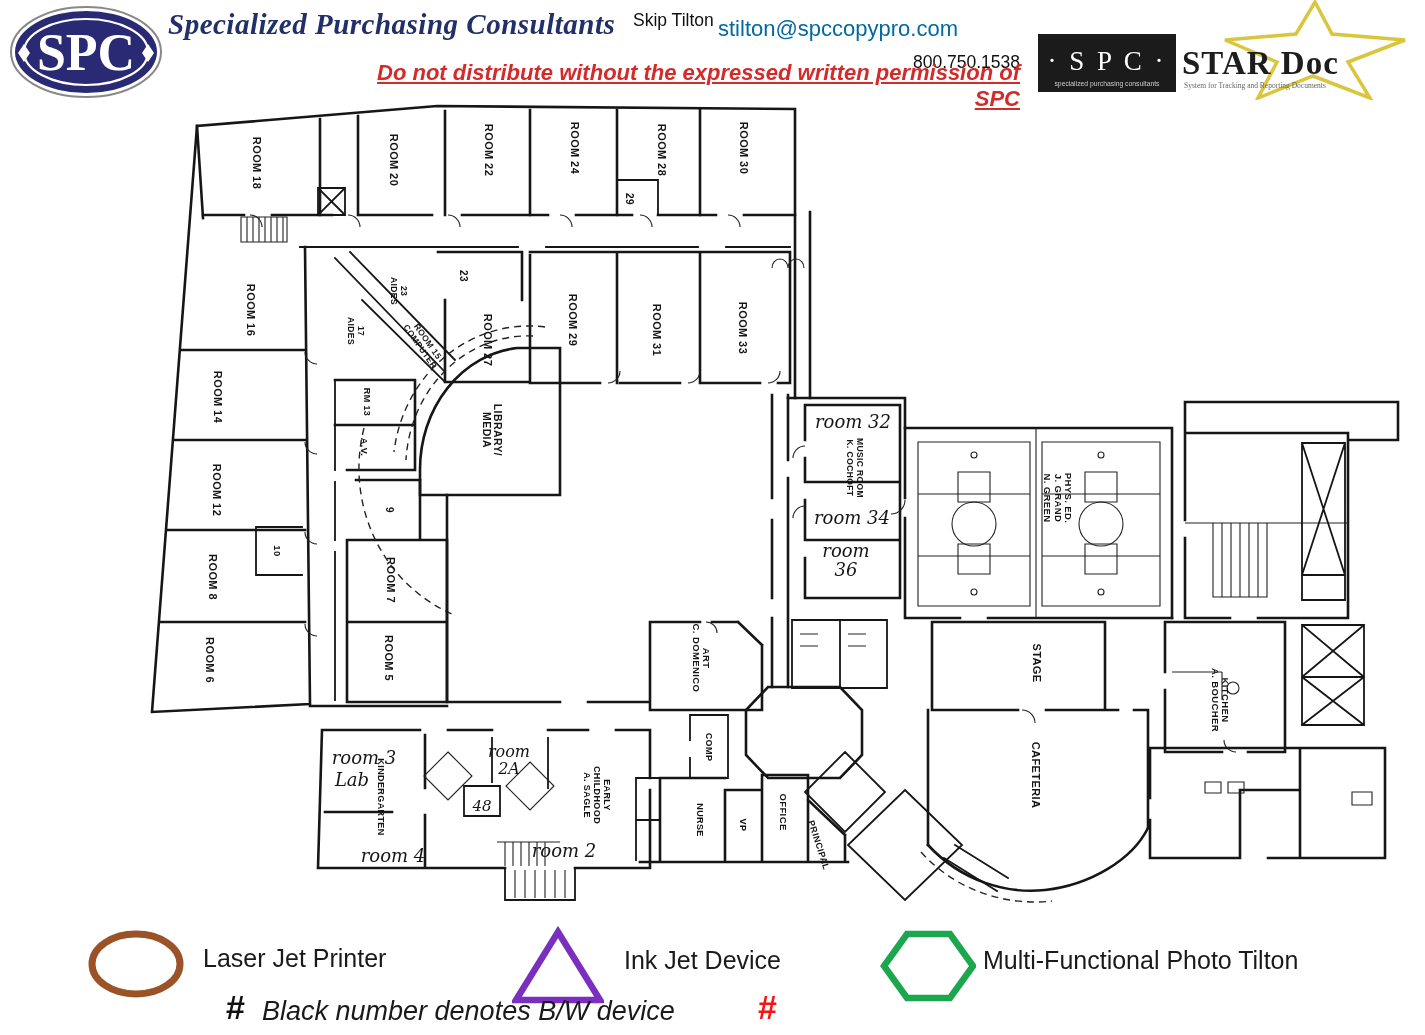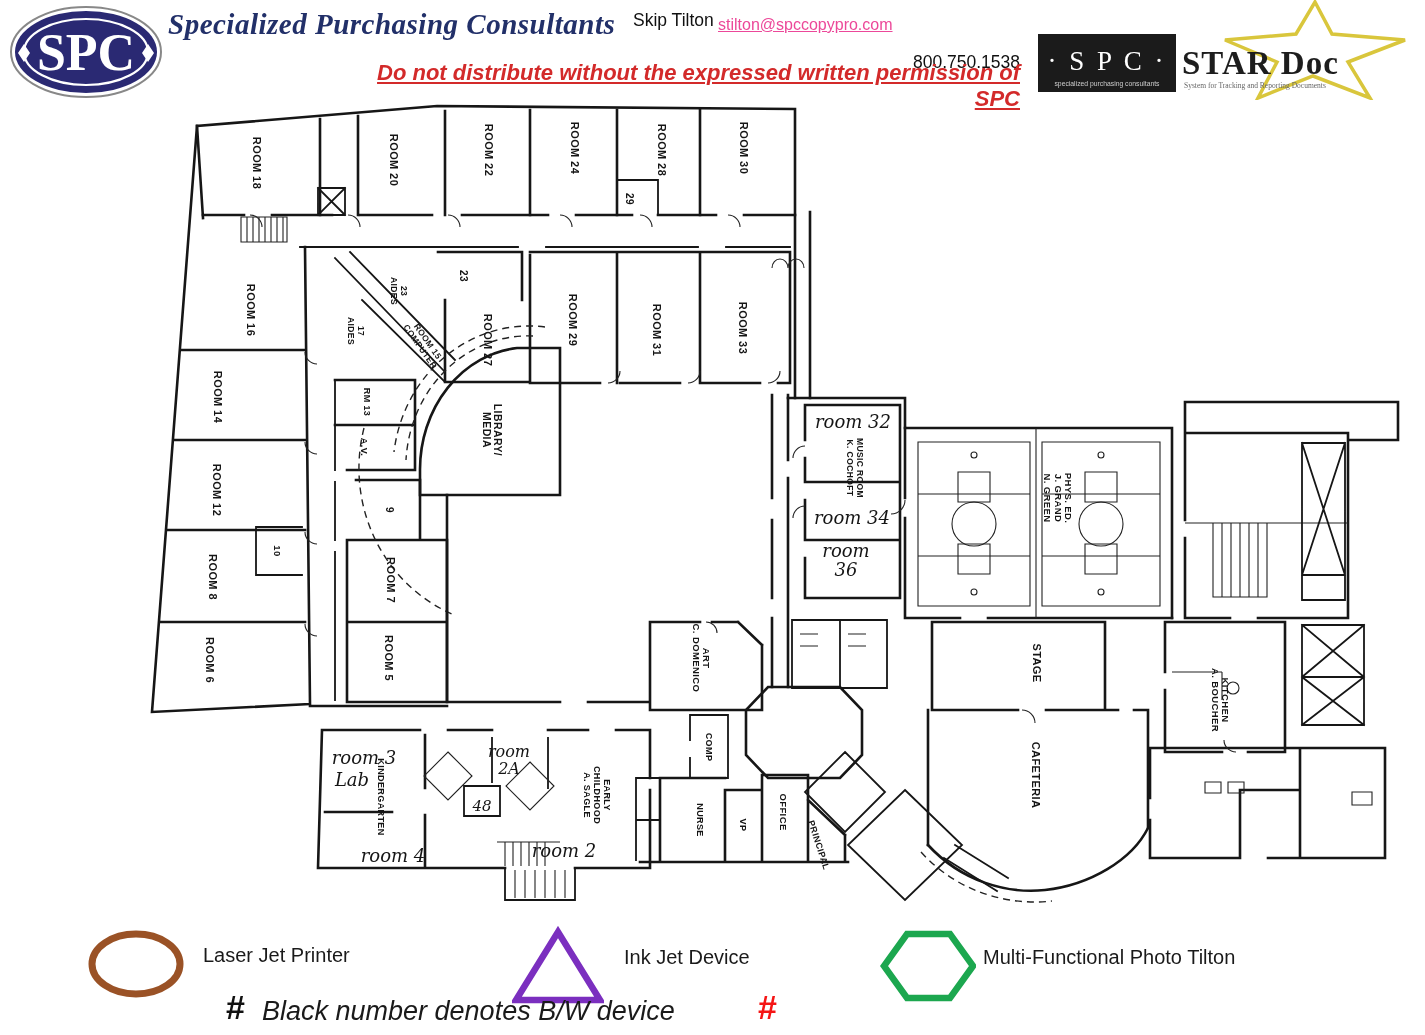--- a/index.html
+++ b/index.html
@@ -3,35 +3,35 @@
 <meta charset="utf-8">
 <style>
   html,body{margin:0;padding:0;background:#e8e8e8;}
   .page{position:relative;width:1425px;height:1035px;background:#ffffff;overflow:hidden;
         font-family:"Liberation Sans",sans-serif;color:#111;}
   .abs{position:absolute;}
   
   .company-title{left:168px;top:8px;font-family:"Liberation Serif",serif;
     font-weight:bold;font-style:italic;font-size:29px;color:#223069;letter-spacing:.5px;}
   .contact-name{left:633px;top:10px;font-size:17.5px;color:#101010;}
-  .contact-email{left:718px;top:16px;font-size:16px;color:#ec4899;text-decoration:underline;cursor:pointer;}
+  .contact-email{left:718px;top:16px;font-size:22px;color:#0369a1;cursor:pointer;}
   .contact-phone{left:913px;top:16px;font-size:17.5px;color:#101010;margin-top:36px;}
   .notice{left:375px;top:60px;width:645px;text-align:right;font-size:22px;font-weight:bold;
     font-style:italic;color:#d32a2a;text-decoration:underline;}
   
   svg text{user-select:none;}
   .wall{stroke:#161616;stroke-width:2.6;fill:none;stroke-linecap:square;}
   .wall2{stroke:#161616;stroke-width:1.8;fill:none;stroke-linecap:square;}
   .thin{stroke:#222;stroke-width:1.1;fill:none;}
   .dash{stroke:#222;stroke-width:1.4;fill:none;stroke-dasharray:7 5;}
   .room-label{text-anchor:middle;fill:#151515;}
   .room-label.print{font-family:"Liberation Sans",sans-serif;font-weight:bold;letter-spacing:.4px;}
   .room-label.hand{font-family:"DejaVu Serif",serif;font-style:italic;}
   
-  .legend-label{font-size:20px;color:#1a1a1a;}
+  .legend-label{font-size:25px;color:#1a1a1a;}
   .legend-note{font-size:27px;color:#1a1a1a;font-style:italic;}
   .hash{font-size:34px;font-weight:bold;font-family:"Liberation Sans",sans-serif;}
 </style>
 </head>
 <body>
 
 <div class="page">
 
   <svg class="abs" style="left:8px;top:4px;" width="160" height="96" viewBox="0 0 160 96">
     <ellipse cx="78" cy="48" rx="75" ry="45" fill="#ffffff" stroke="#888" stroke-width="2"></ellipse>

